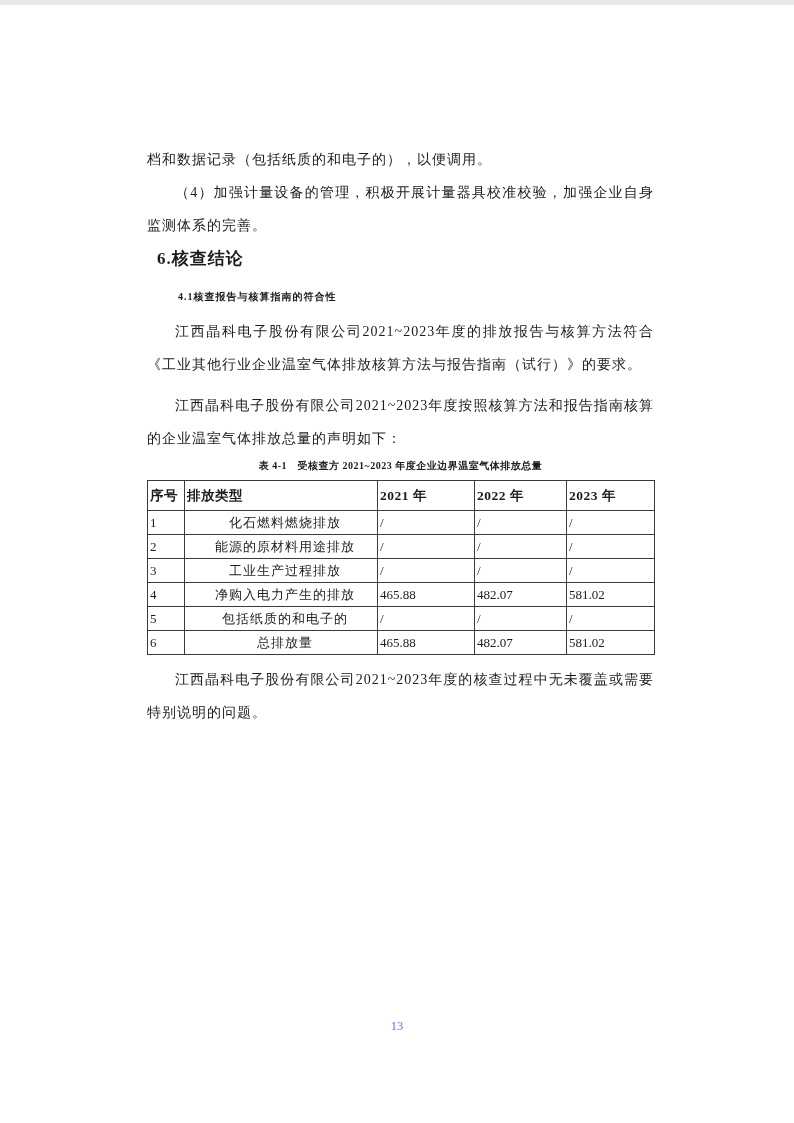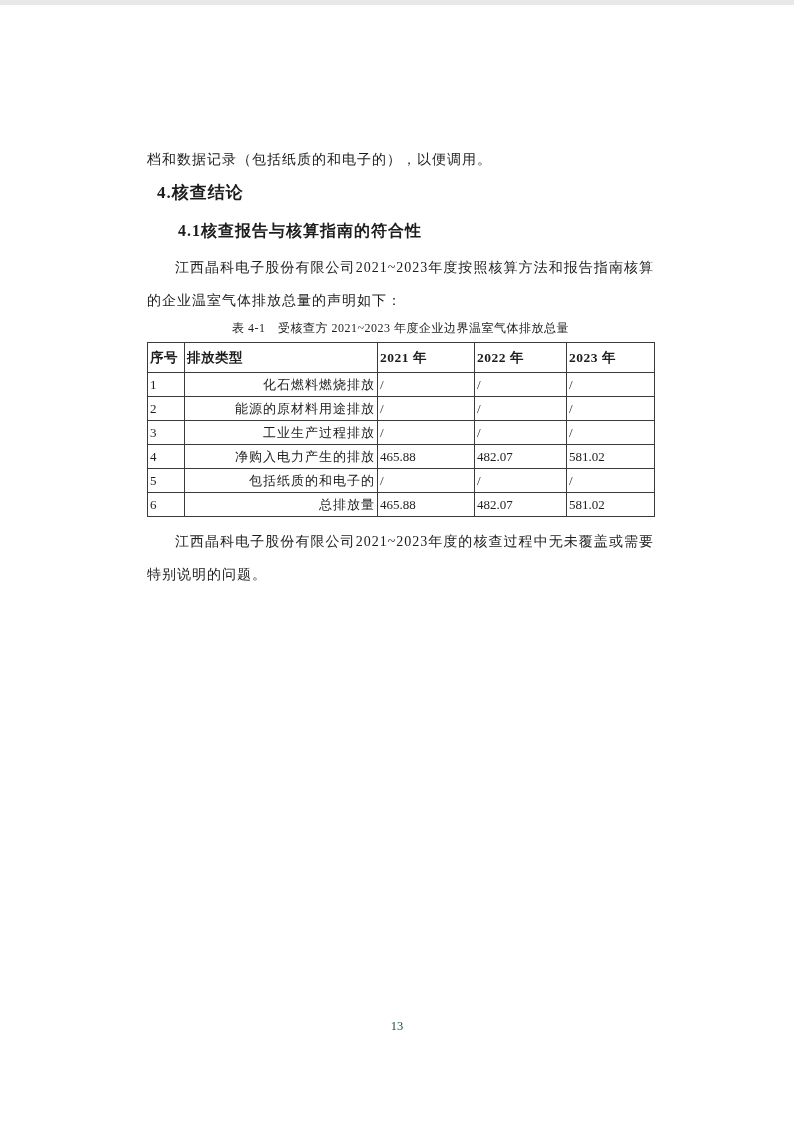--- a/index.html
+++ b/index.html
@@ -29,35 +29,35 @@
   }
   .indent { text-indent: 2em; }
   .h-main {
     font-size: 17px;
     font-weight: bold;
     line-height: 25px;
     margin: 4px 0 0 10px;
     letter-spacing: 1px;
   }
   .h-sub {
-    font-size: 16px;
+    font-size: 10px;
     font-weight: bold;
     line-height: 24px;
     margin-left: 31px;
     letter-spacing: 1px;
   }
   .h-sub41 { margin-top: 14px; }
   .p41 { margin-top: 6px; }
   .h-sub42 { margin-top: 12px; }
   .p42 { margin-top: 8px; }
   .table-caption {
     margin-top: 2px;
     margin-bottom: 5px;
-    font-size: 12px;
-    font-weight: normal;
+    font-size: 10px;
+    font-weight: bold;
     text-align: center;
     line-height: 18px;
     letter-spacing: 0.5px;
   }
   table.data-table {
     width: 507px;
     border-collapse: collapse;
     table-layout: fixed;
   }
   table.data-table col.c-no  { width: 37px; }
@@ -73,47 +73,49 @@
     padding: 0 2px;
   }
   table.data-table th {
     height: 30px;
     font-weight: bold;
     font-size: 13.5px;
     letter-spacing: 0.5px;
   }
   table.data-table td { height: 24px; }
   table.data-table td.cell-type {
-    text-align: right;
+    text-align: center;
     padding-left: 10px;
     letter-spacing: 1px;
   }
   .h-sub43 { margin-top: 10px; }
   .p43 { margin-top: 8px; font-family: Liberation Serif, serif; }
   .page-number {
     position: absolute;
     left: 0;
     right: 0;
     top: 1014px;
     text-align: center;
     font-size: 12.5px;
-    color: #14532d;
+    color: #8b5cf6;
   }
 </style>
 </head>
 <body>
 
 <div class="page">
   <div class="content">
 
     <p class="body-text">档和数据记录（包括纸质的和电子的），以便调用。</p>
+    <p class="body-text indent">（4）加强计量设备的管理，积极开展计量器具校准校验，加强企业自身监测体系的完善。</p>
 
-    <h1 class="h-main">4.核查结论</h1>
+    <h1 class="h-main">6.核查结论</h1>
 
     <h2 class="h-sub h-sub41">4.1核查报告与核算指南的符合性</h2>
+    <p class="body-text indent p41">江西晶科电子股份有限公司2021~2023年度的排放报告与核算方法符合《工业其他行业企业温室气体排放核算方法与报告指南（试行）》的要求。</p>
 
     <p class="body-text indent p42">江西晶科电子股份有限公司2021~2023年度按照核算方法和报告指南核算的企业温室气体排放总量的声明如下：</p>
 
     <div class="table-caption">表 4-1　受核查方 2021~2023 年度企业边界温室气体排放总量</div>
 
     <table class="data-table">
       <colgroup>
         <col class="c-no">
           <col class="c-type">
           <col class="c-y1">

